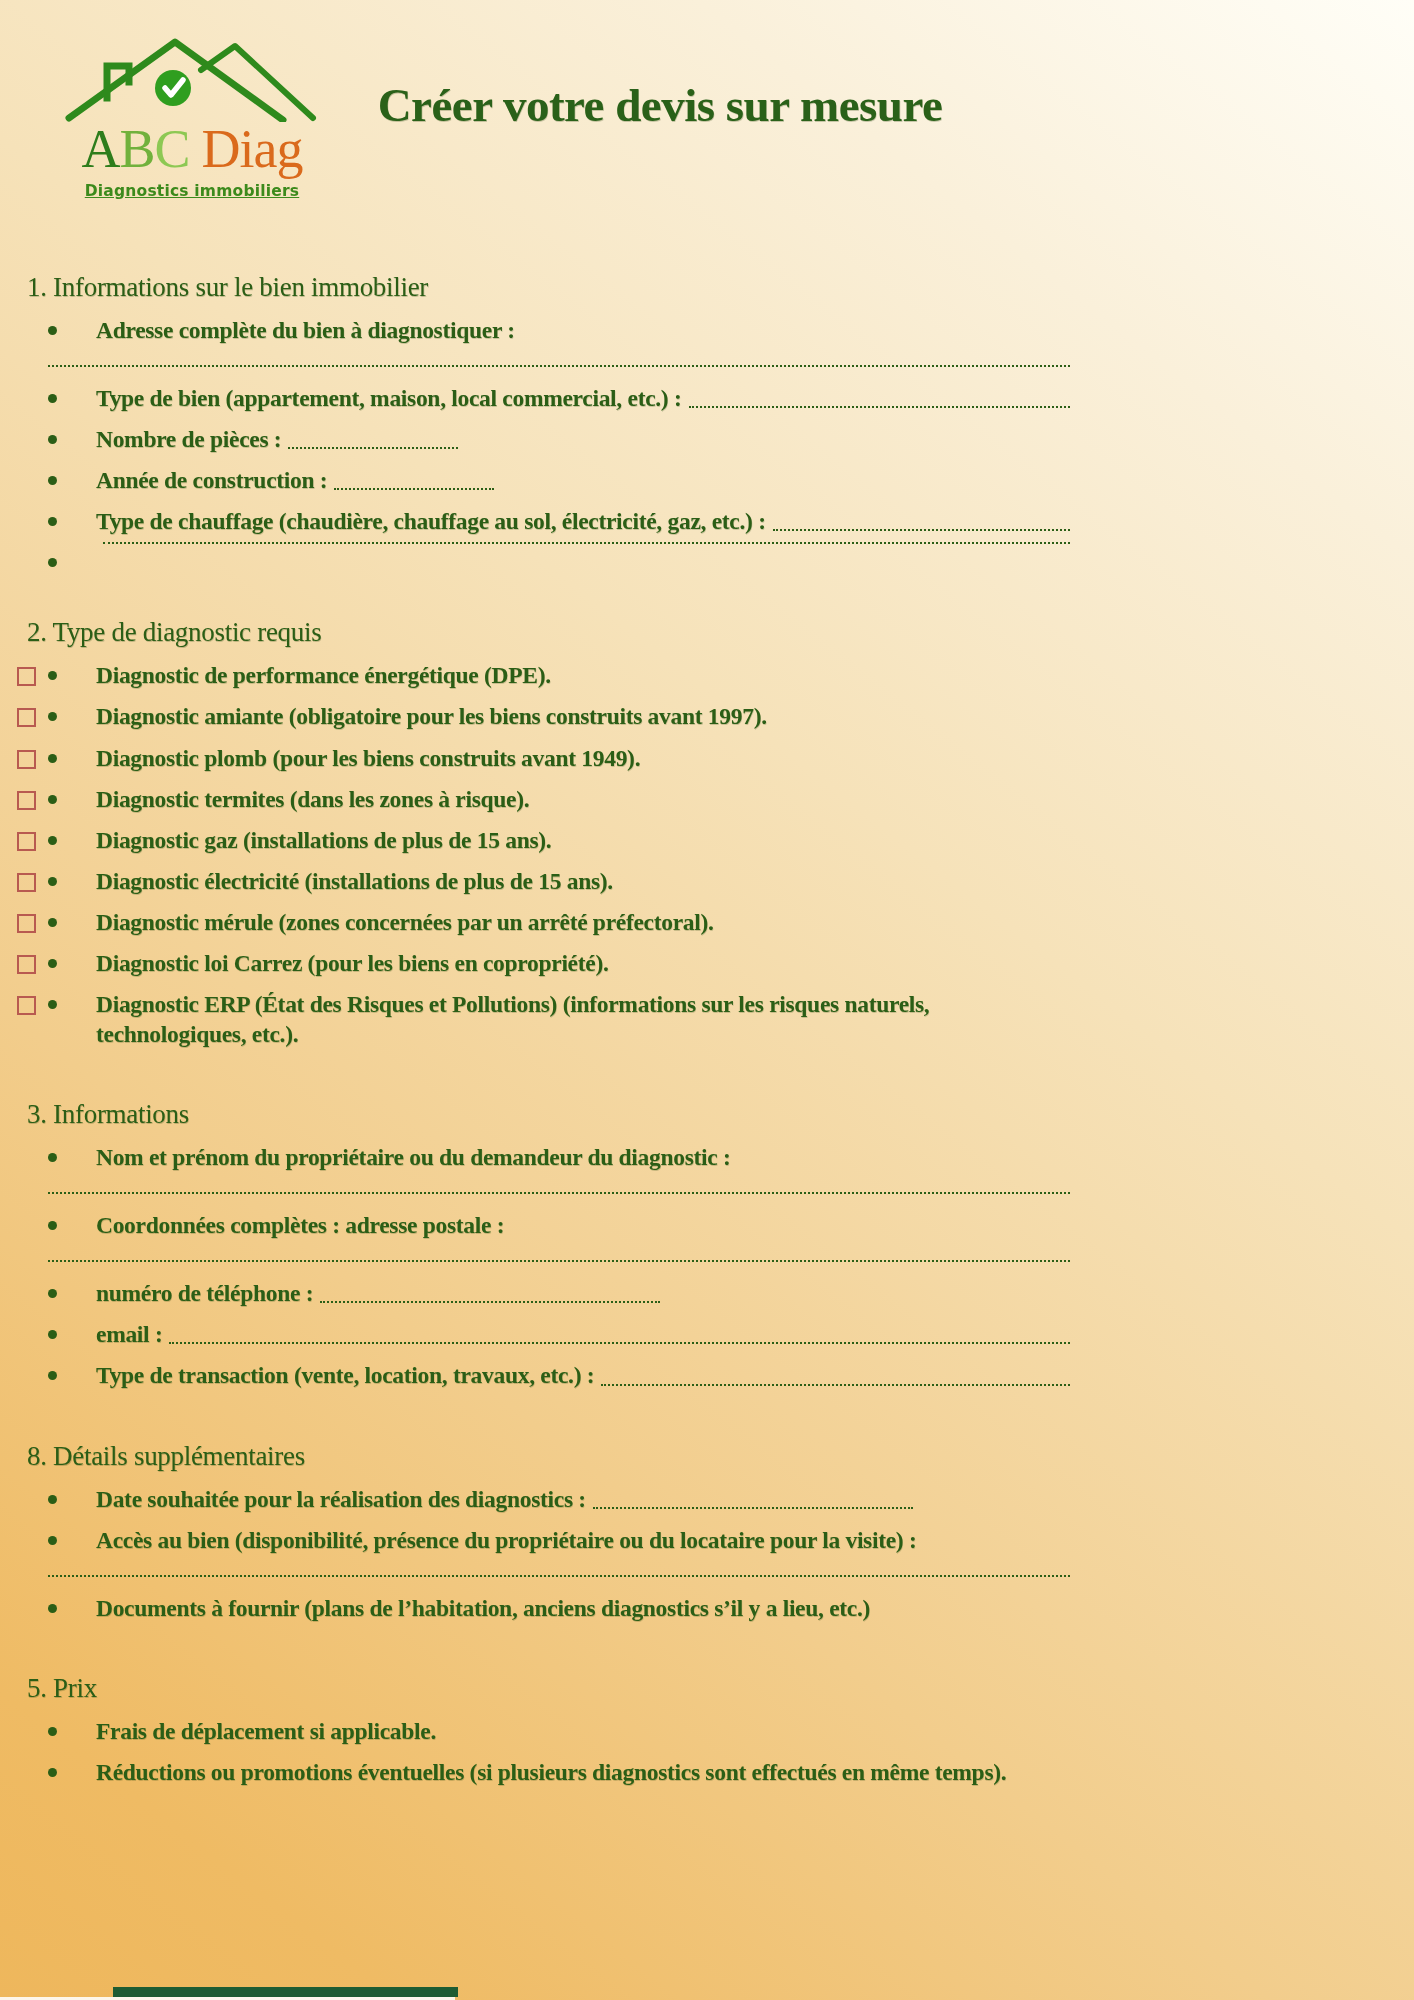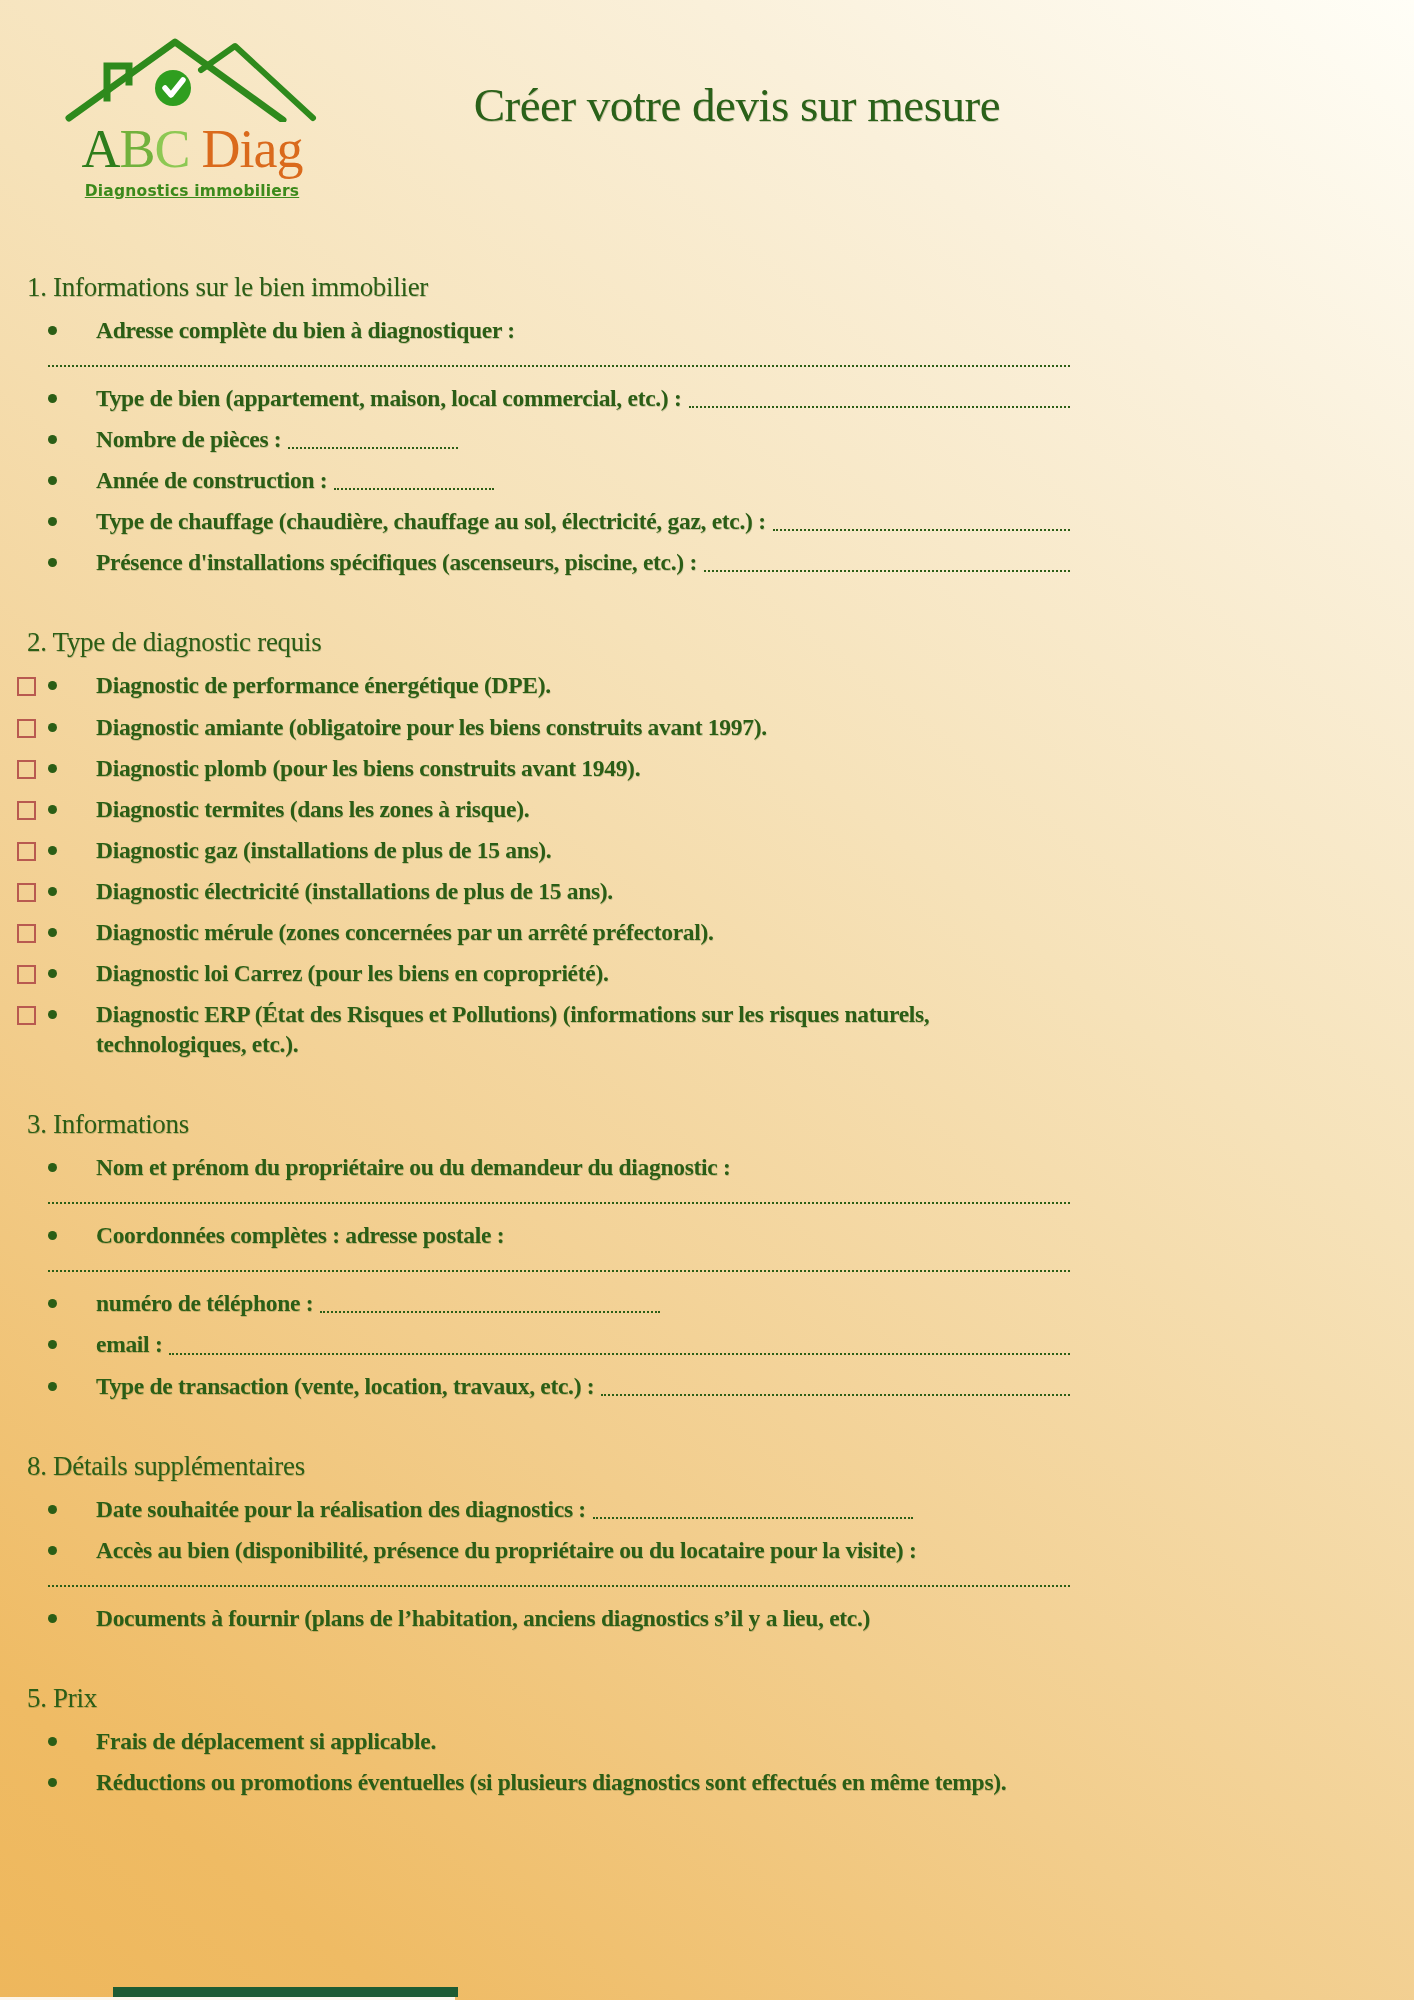--- a/index.html
+++ b/index.html
@@ -14,21 +14,21 @@
   
   .header{position:relative;height:230px;}
   .logo{position:absolute;left:52px;top:30px;width:280px;text-align:center;}
   .logo-roof{display:block;margin:0 auto;}
   .logo-word{font-weight:400;font-size:54px;line-height:1;letter-spacing:-1px;white-space:nowrap;}
   .logo-word .wm-part{display:inline-block;}
   .logo-word .wm-part:last-child{margin-left:12px;}
   .logo-tagline{font-family:"DejaVu Sans", sans-serif;font-weight:700;font-size:15.5px;margin-top:6px;letter-spacing:0.2px;}
   .title{
     position:absolute;left:320px;top:78px;width:680px;margin:0;
-    text-align:right;font-size:47px;font-weight:400;letter-spacing:-0.5px;
+    text-align:center;font-size:47px;font-weight:700;letter-spacing:-0.5px;
     text-shadow:0.6px 0.9px 0 rgba(46,72,14,0.25);
   }
   
   .main{padding:0 344px 0 0;margin-top:42px;}
   section{margin-top:50px;}
   section:first-child{margin-top:0;}
   h2{
     margin:13px 0 12px 27px;font-size:27px;font-weight:400;letter-spacing:-0.3px;
     text-shadow:0.6px 0.9px 0 rgba(46,72,14,0.25);
   }
@@ -116,21 +116,20 @@
           <div class="li">
             <span class="bullet"></span>
             <span class="li-text with-leader">
               <span class="label">Type de chauffage (chaudière, chauffage au sol, électricité, gaz, etc.) :</span>
               <span class="leader"></span>
             </span>
           </div>
           <div class="li">
             <span class="bullet"></span>
             <span class="li-text with-leader">
-              <span class="label">Présence d'installations spécifiques (ascenseurs, piscine, etc.) :</span>
               <span class="leader"></span>
             </span>
           </div>
         </div>
       </section>
       <section>
         <h2>2. Type de diagnostic requis</h2>
         <div class="items">
           <div class="li">
             <span class="checkbox"></span>

